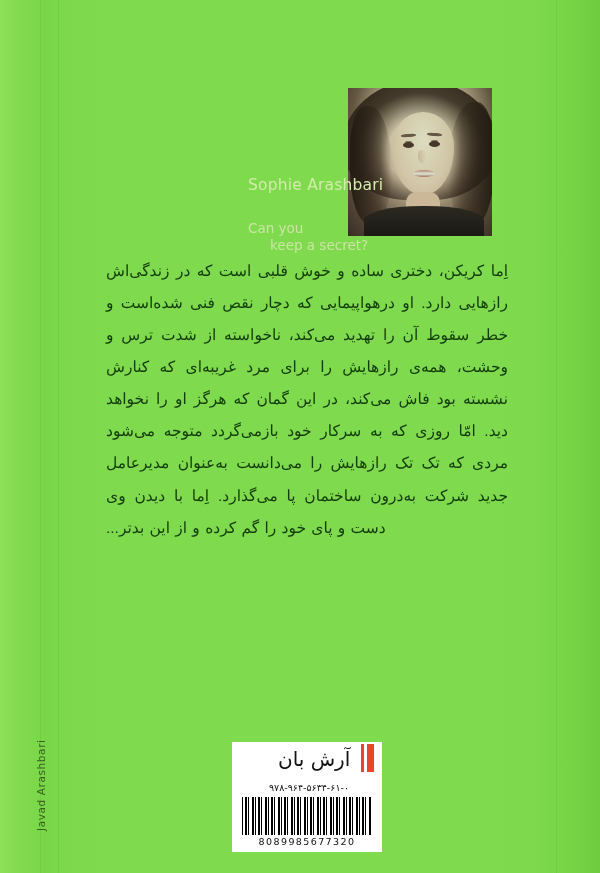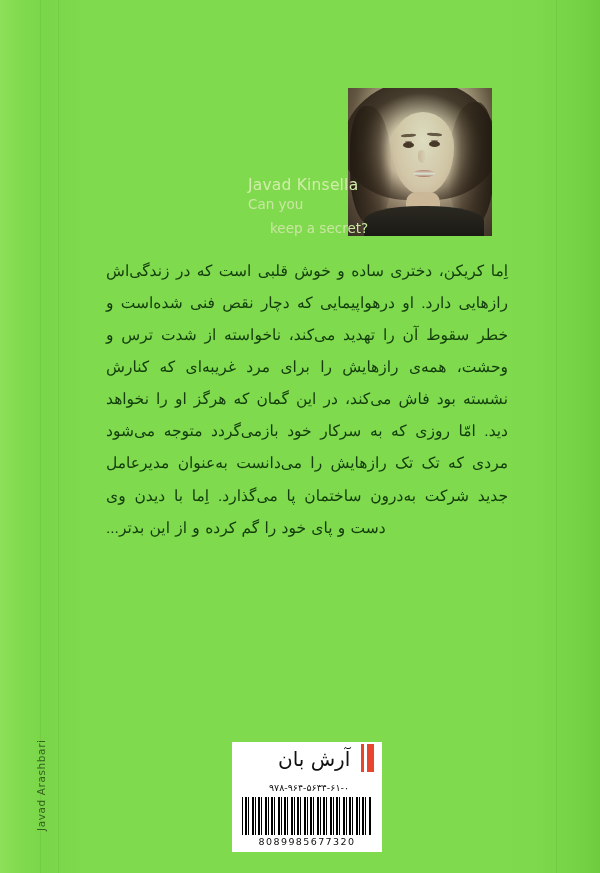--- a/index.html
+++ b/index.html
@@ -150,26 +150,26 @@
     line-height: 1.28;
   }
   .latin .author {
     font-size: 15.5px;
     letter-spacing: 0.2px;
     color: #d2ecab;
   }
   .latin .sub1 {
     font-size: 13.5px;
     color: #c9e6a2;
+    margin-top: 24px;
   }
   .latin .sub2 {
     font-size: 13.5px;
     color: #c9e6a2;
     padding-left: 22px;
-    margin-top: 7px;
   }
 
   
   .blurb {
     position: absolute;
     right: 92px;
     top: 255px;
     width: 402px;
     direction: rtl;
     text-align: justify;
@@ -298,21 +298,21 @@
       <div class="eye r"></div>
       <div class="nose"></div>
       <div class="mouth"></div>
       <div class="neck"></div>
       <div class="shoulders"></div>
       <div class="photo-tint"></div>
     </div>
   </div>
 
   <div class="latin">
-    <div class="author">Javad Kinsella</div>
+    <div class="author">Sophie Arashbari</div>
     <div class="sub1">Can you</div>
     <div class="sub2">keep a secret?</div>
   </div>
 
   <div class="blurb">اِما کریکن، دختری ساده و خوش قلبی است که در زندگی‌اش رازهایی دارد. او درهواپیمایی که دچار نقص فنی شده‌است و خطر سقوط آن را تهدید می‌کند، ناخواسته از شدت ترس و وحشت، همه‌ی رازهایش را برای مرد غریبه‌ای که کنارش نشسته بود فاش می‌کند، در این گمان که هرگز او را نخواهد دید. امّا روزی که به سرکار خود بازمی‌گردد متوجه می‌شود مردی که تک تک رازهایش را می‌دانست به‌عنوان مدیرعامل جدید شرکت به‌درون ساختمان پا می‌گذارد. اِما با دیدن وی دست و پای خود را گم کرده و از این بدتر...</div>
 
   <div class="spine-name">Javad Arashbari</div>
 
   <div class="barcode-wrap">
     <div class="pub-row">

